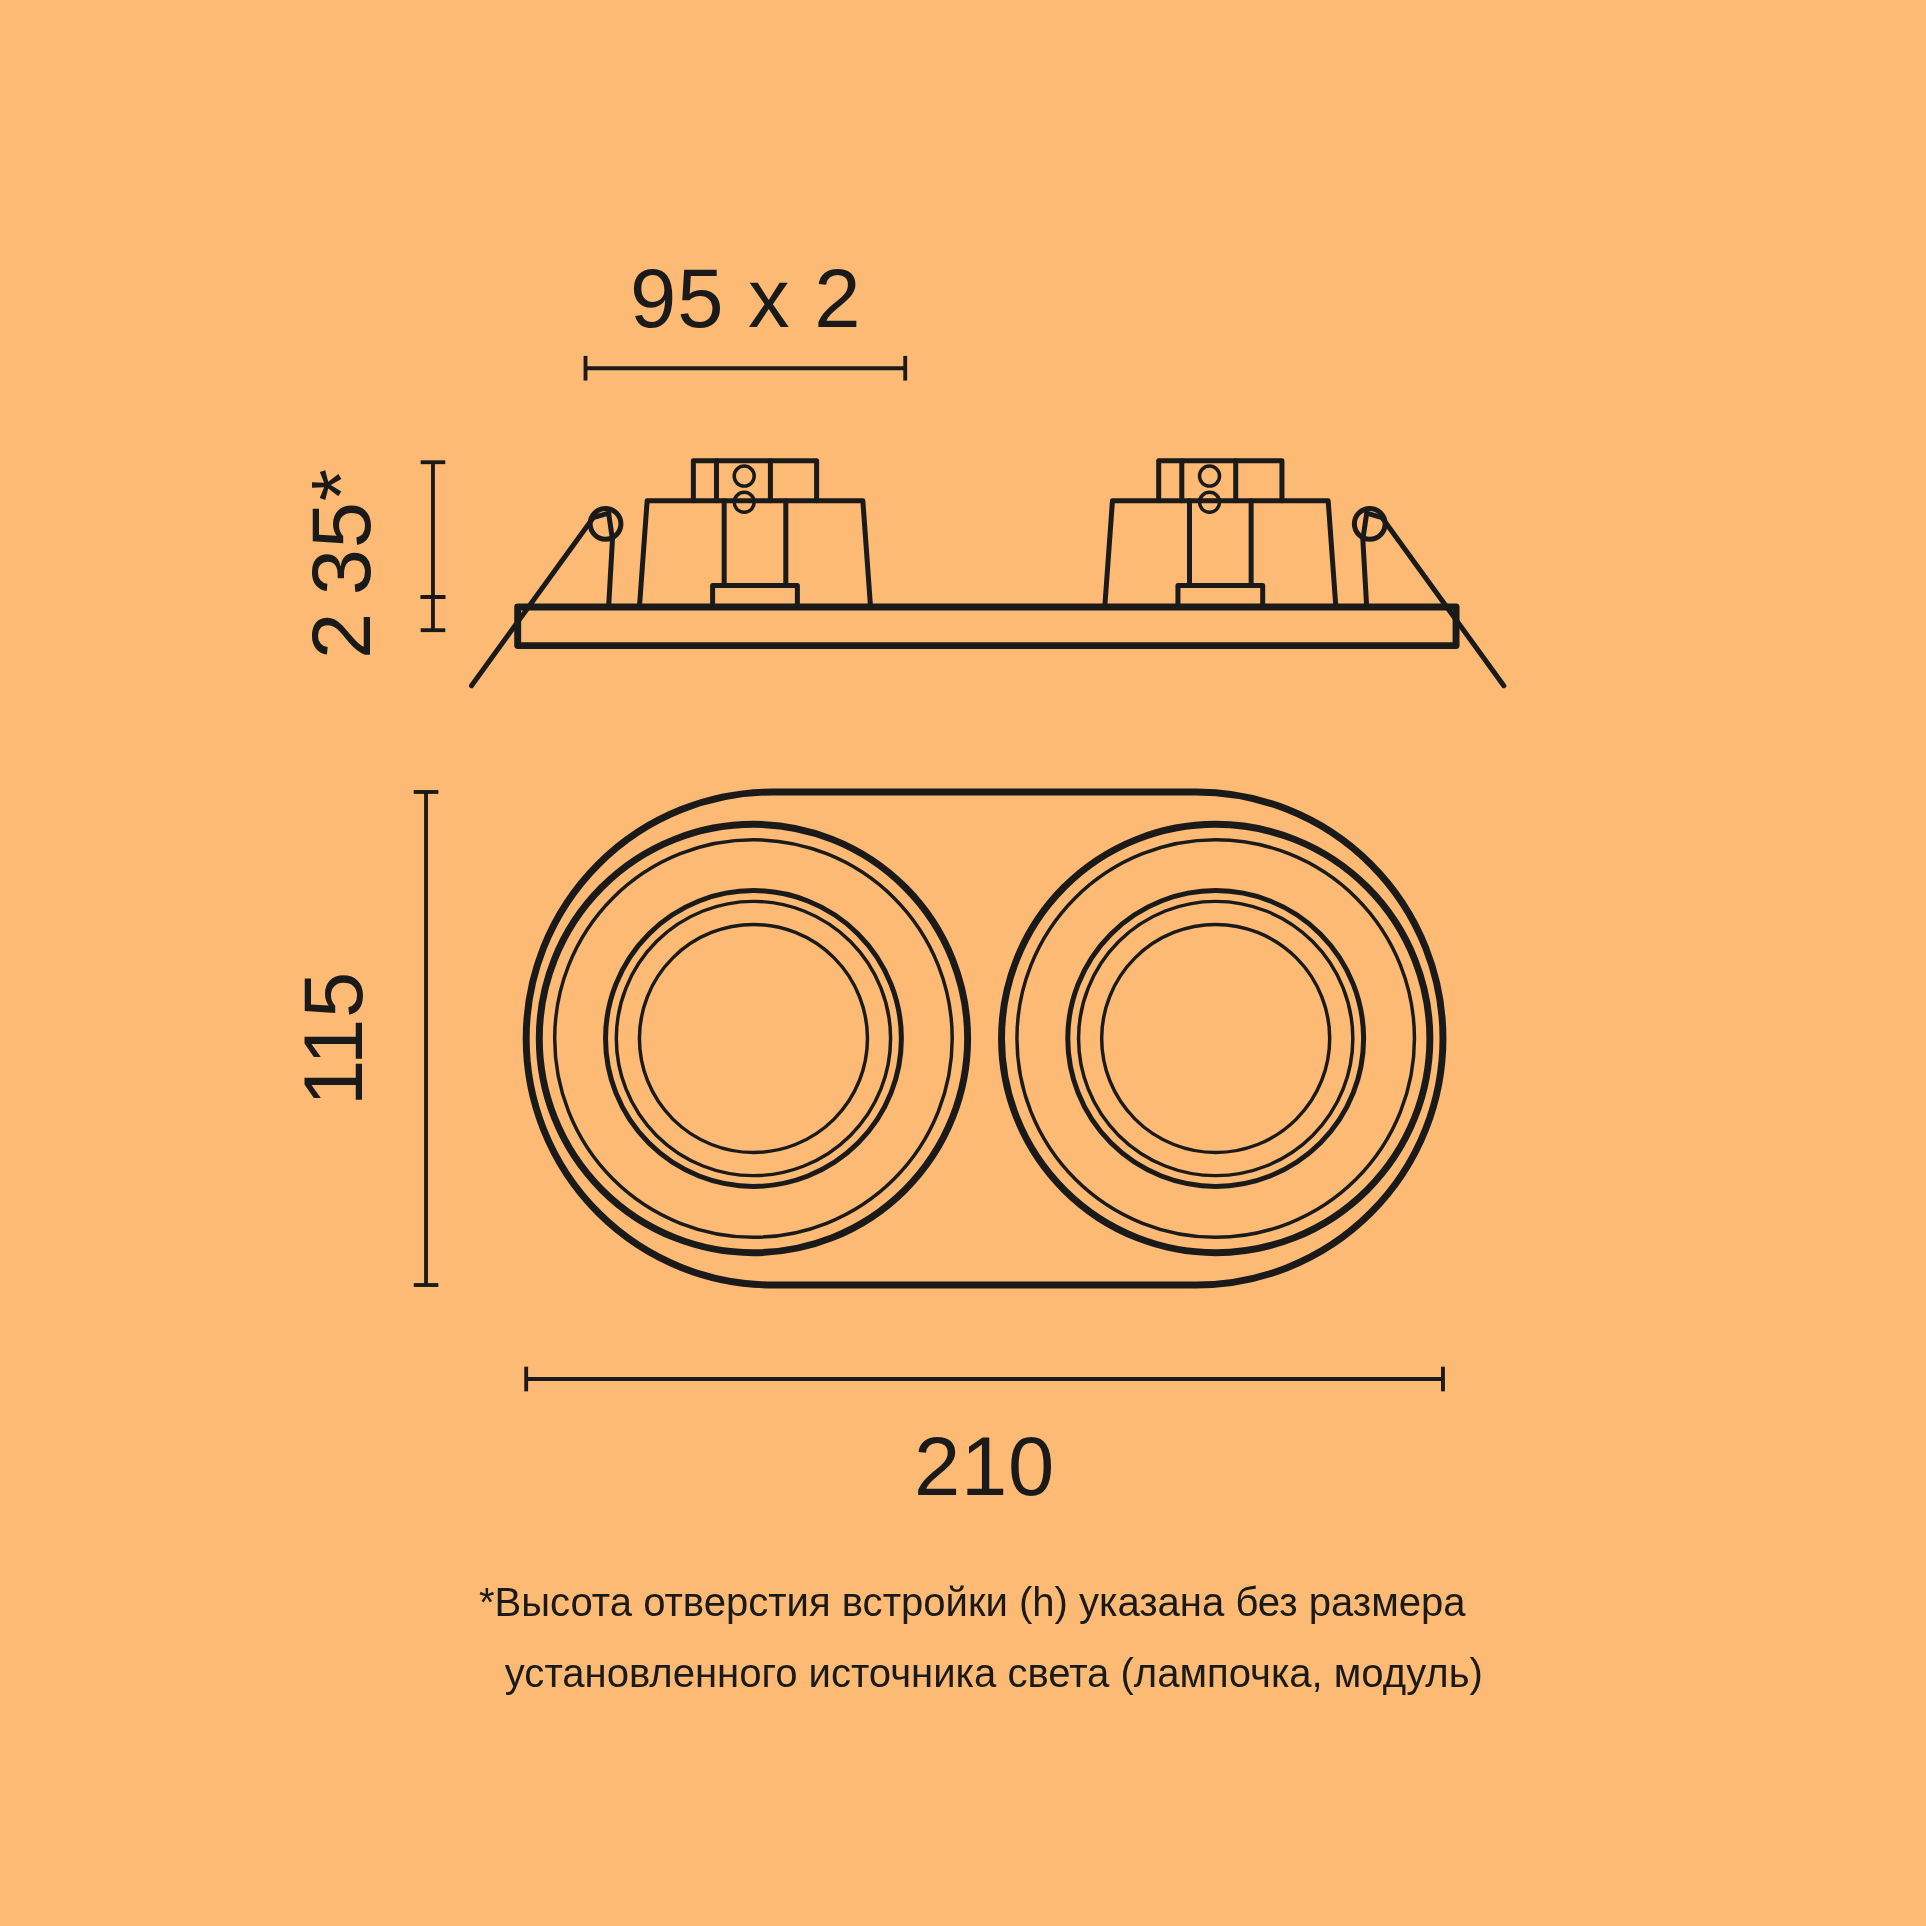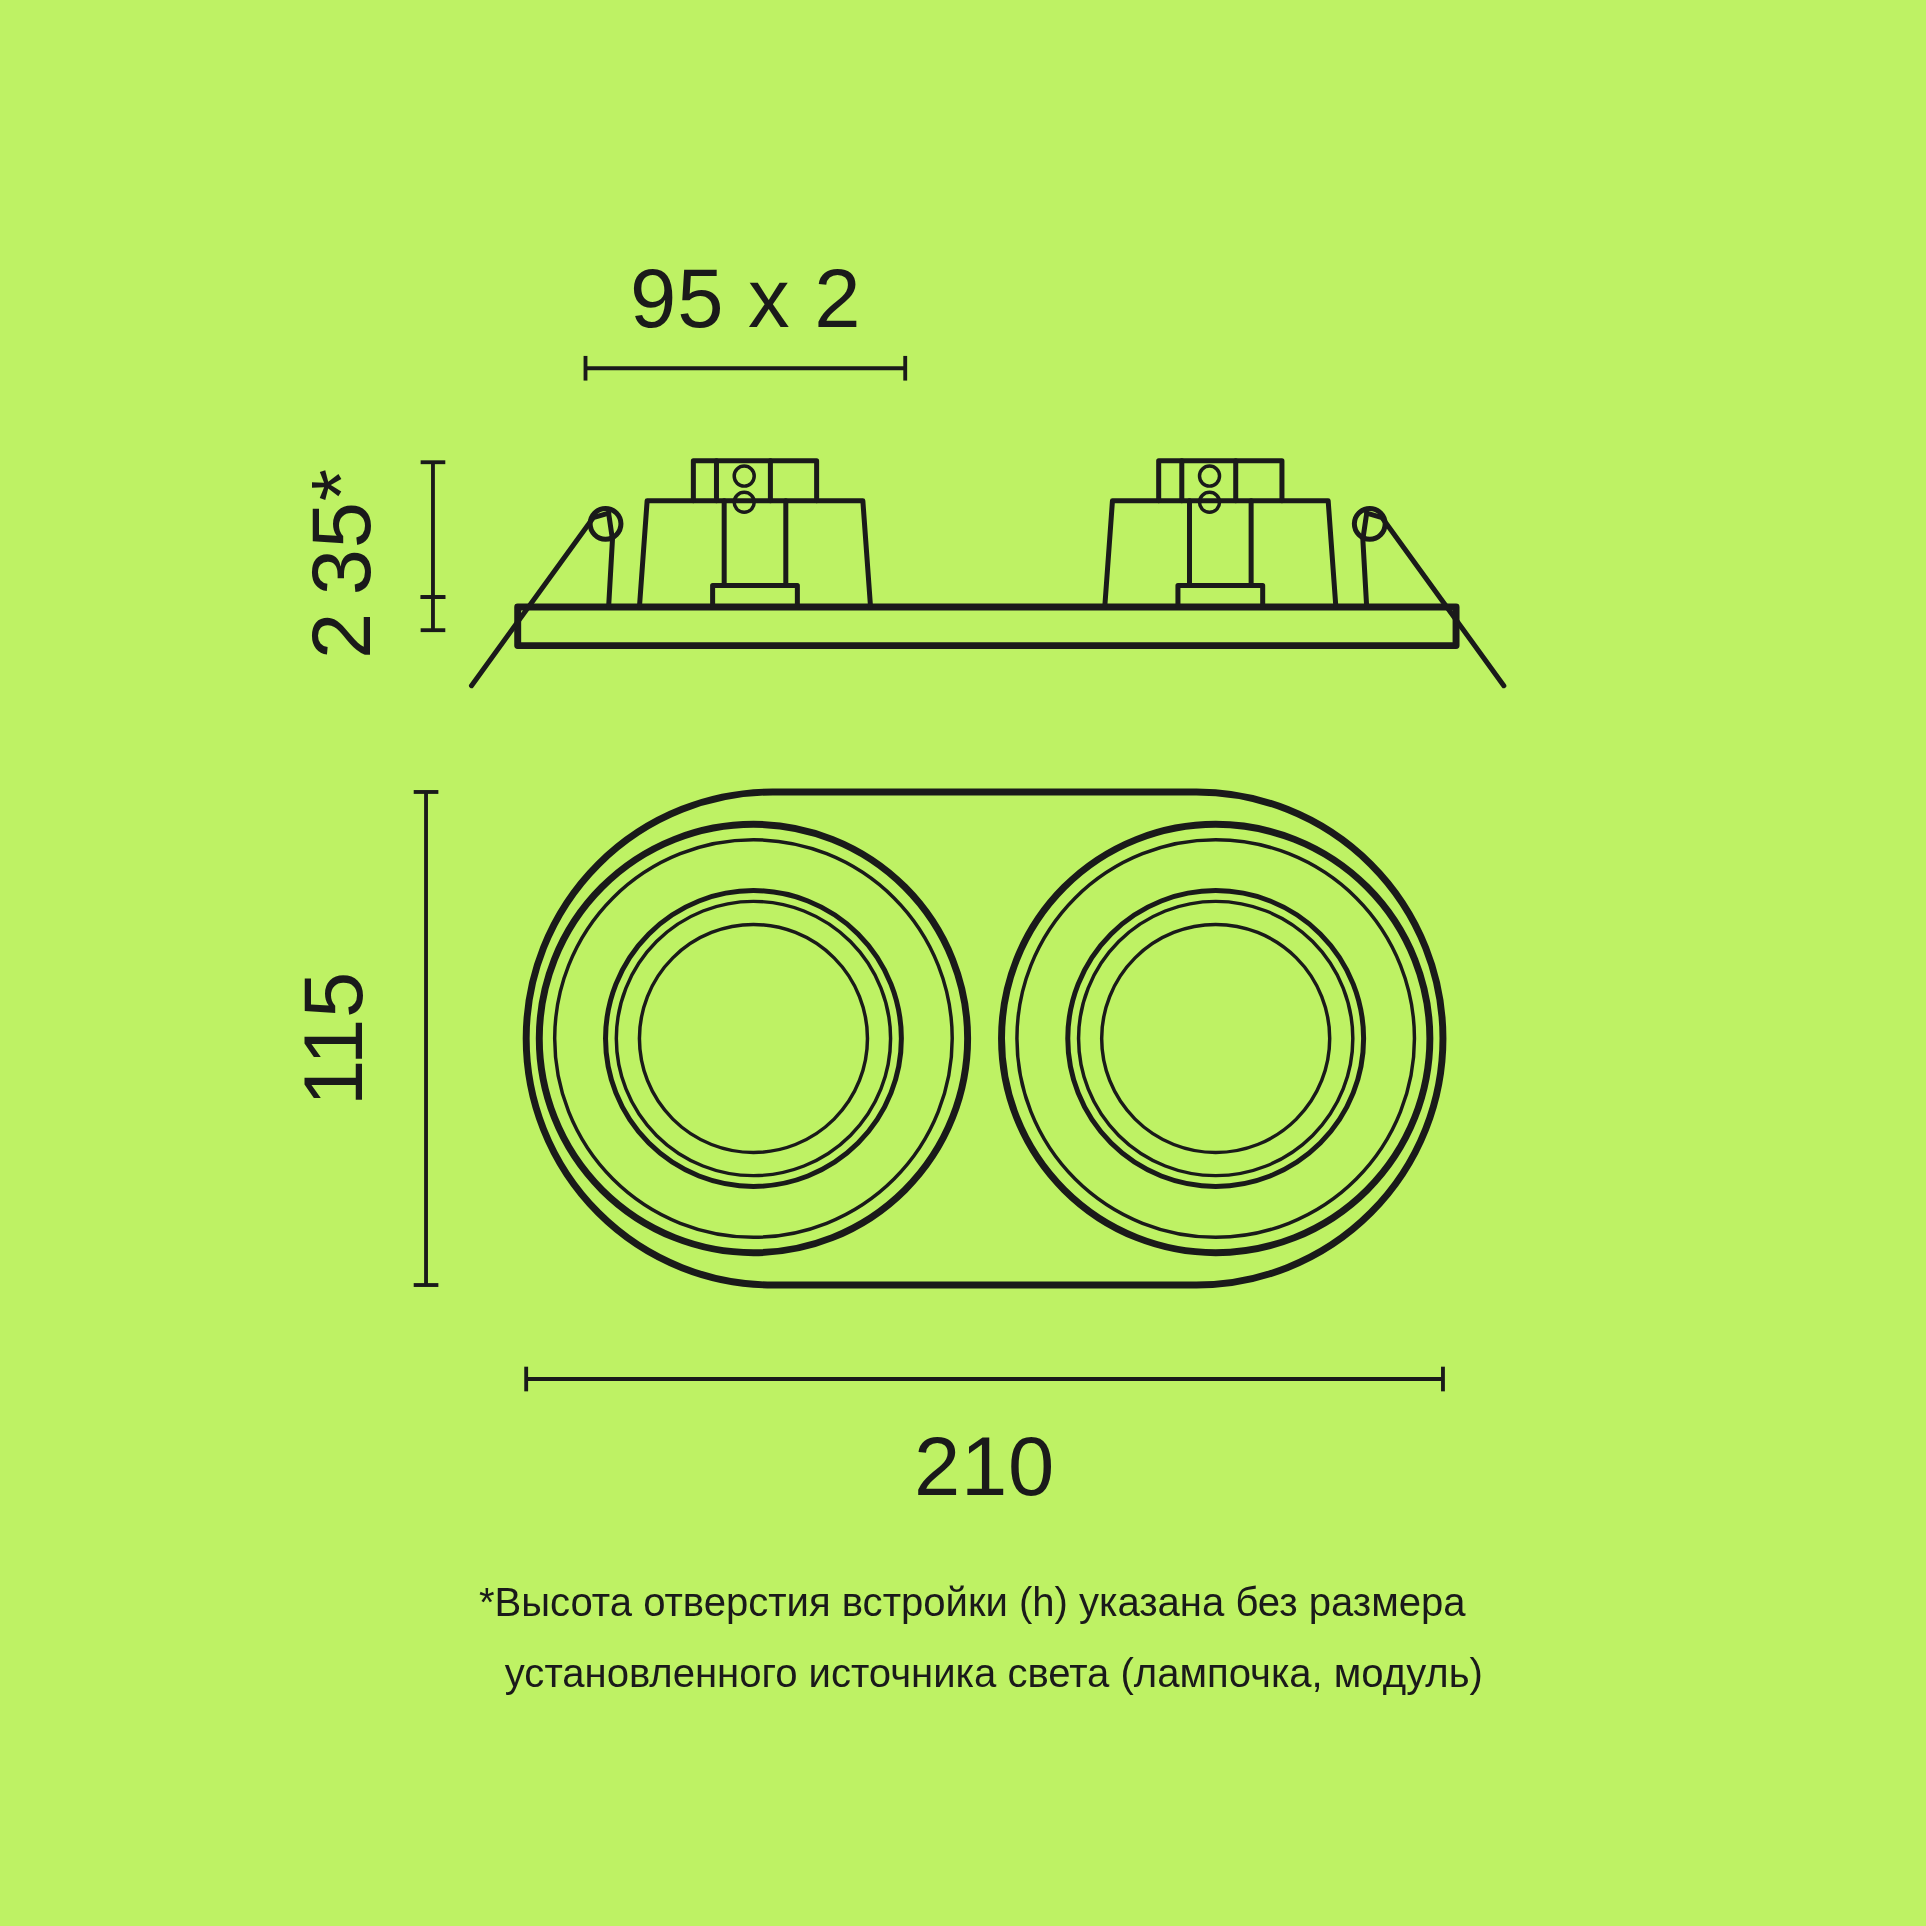--- a/index.html
+++ b/index.html
@@ -11,21 +11,21 @@
     width: 1926px;
     height: 1926px;
     font-family: "Liberation Sans", sans-serif;
     color: #1a1a1a;
     overflow: hidden;
   }
   #sheet {
     position: relative;
     width: 1926px;
     height: 1926px;
-    background: #bef264;
+    background: #fdba74;
   }
   svg#drawing {
     position: absolute;
     left: 0;
     top: 0;
     width: 1926px;
     height: 1926px;
   }
   .dim-text {
     font-family: "Liberation Sans", sans-serif;

